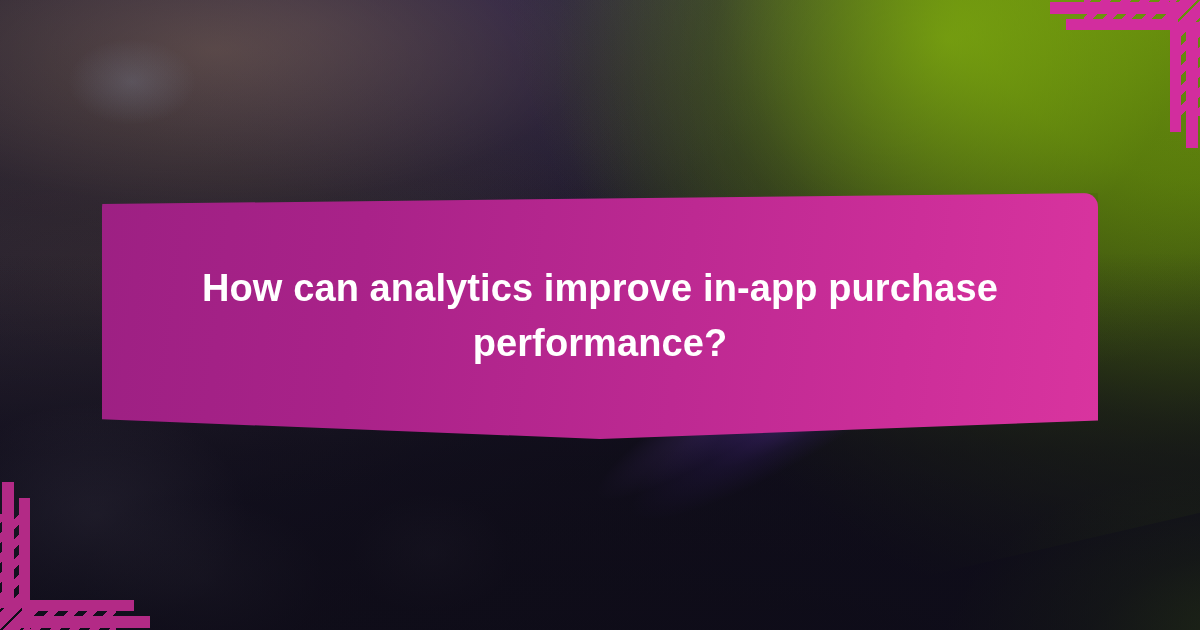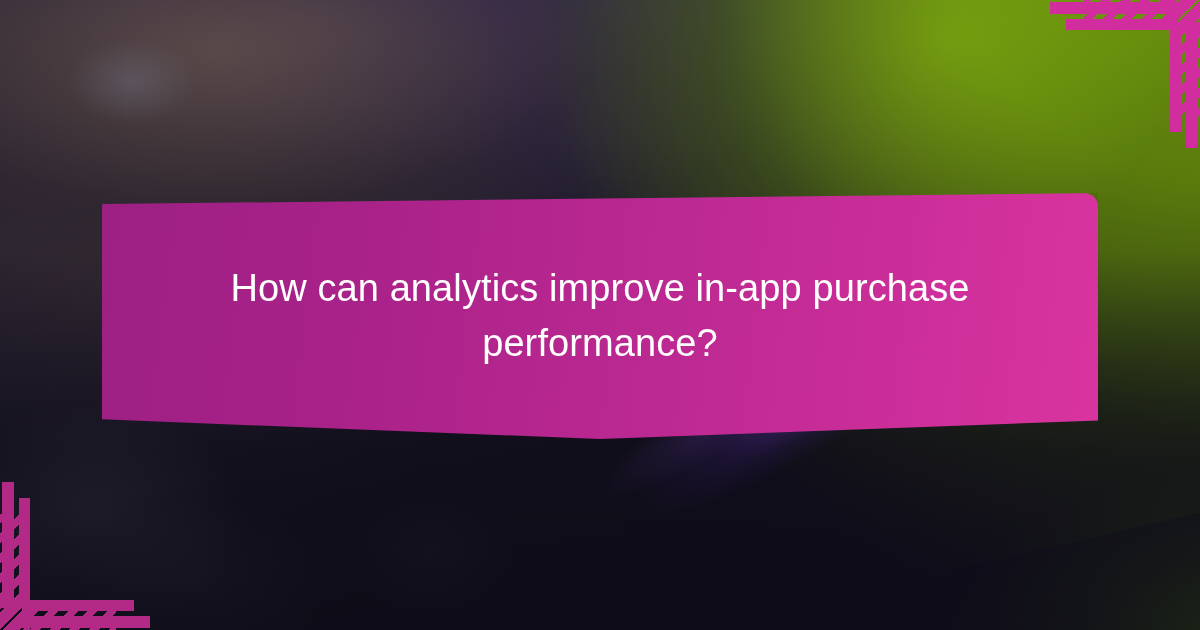--- a/index.html
+++ b/index.html
@@ -151,21 +151,21 @@
     justify-content: center;
   }
 
   #question-text {
     margin: 0;
     width: 820px;
     text-align: center;
     color: #ffffff;
     font-family: "Liberation Sans", sans-serif;
     font-size: 38px;
-    font-weight: 400;
+    font-weight: 700;
     line-height: 1.46;
     letter-spacing: 0.1px;
     text-rendering: optimizeLegibility;
   }
 </style>
 </head>
 <body>
 
 <div id="stage">
 

